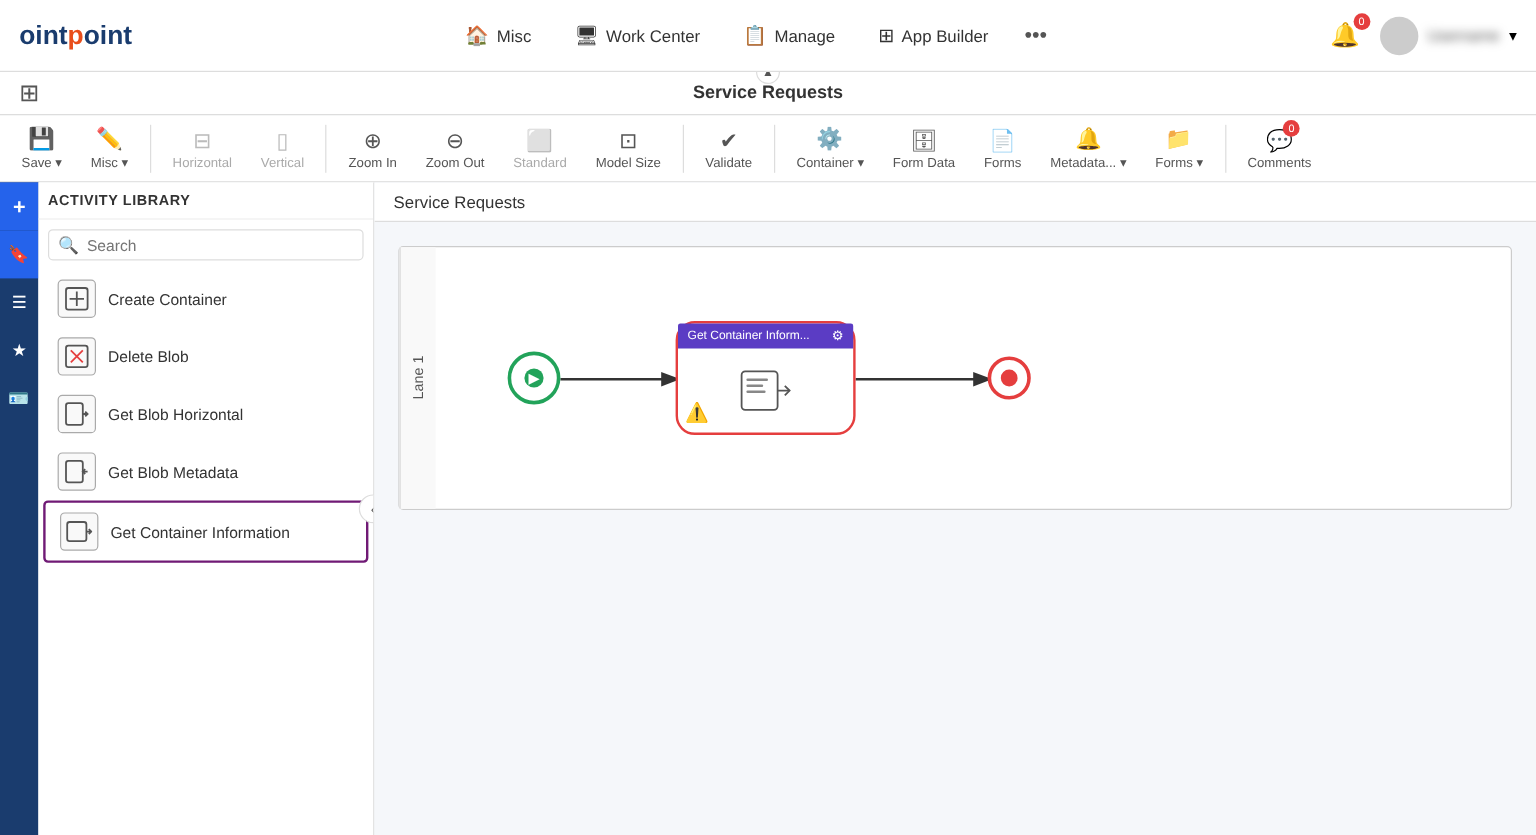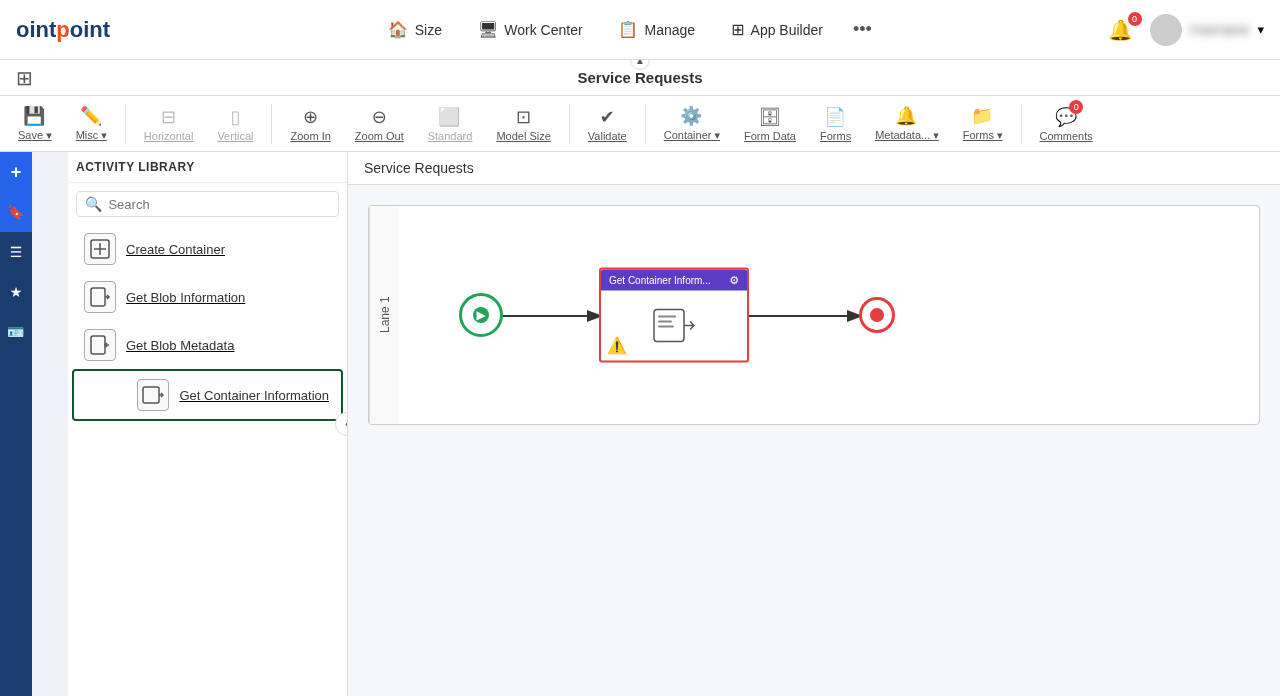--- a/index.html
+++ b/index.html
@@ -58,21 +58,21 @@
       border-bottom: 1px solid #ddd; padding: 4px 8px; gap: 4px; height: 56px;
     }
     .toolbar-item {
       display: flex; flex-direction: column; align-items: center;
       padding: 4px 10px; cursor: pointer; border-radius: 4px; min-width: 48px;
       color: #555; font-size: 11px; gap: 2px;
     }
     .toolbar-item.disabled { color: #aaa; cursor: default; }
     .toolbar-icon { font-size: 18px; color: #555; }
     .toolbar-item.disabled .toolbar-icon { color: #bbb; }
-    .toolbar-label { display: flex; align-items: center; gap: 2px; text-decoration: underline; }
+    .toolbar-label { display: flex; align-items: center; gap: 2px; }
     .toolbar-sep { width: 1px; height: 40px; background: #ddd; margin: 0 4px; }
     .comments-badge { position: relative; }
     .comments-badge .badge { top: -4px; right: -4px; background: #e53e3e; }
 
     
     .main-area { display: flex; height: calc(100vh - 152px); }
 
     
     .sidebar {
       width: 280px; background: #fff; border-right: 1px solid #ddd;
@@ -86,43 +86,42 @@
       font-weight: 600; font-size: 12px; color: #333; flex: 1;
       text-transform: uppercase; letter-spacing: 0.5px;
     }
     .sidebar-icons { display: flex; flex-direction: column; width: 32px; background: #1a3c6e; }
     .sidebar-icon-btn {
       width: 32px; height: 40px; display: flex; align-items: center;
       justify-content: center; cursor: pointer; color: #fff; font-size: 14px;
       border: none; background: none; position: relative;
     }
     .sidebar-icon-btn.active { background: #2563eb; }
-    .sidebar-content { flex: 1; overflow-y: auto; text-decoration: underline; }
+    .sidebar-content { flex: 1; overflow-y: auto; }
 
     .search-bar {
       display: flex; align-items: center; margin: 8px;
       border: 1px solid #ddd; border-radius: 4px; padding: 4px 8px; gap: 6px;
     }
     .search-input { border: none; outline: none; flex: 1; font-size: 13px; color: #555; }
     .search-icon { color: #888; font-size: 14px; }
 
     .category-header {
       display: flex; align-items: center; padding: 6px 8px;
       font-size: 12px; font-weight: 600; color: #333;
     }
     .category-close { background: none; border: none; cursor: pointer; color: #888; font-size: 14px; margin-left: auto; }
 
     .lib-item {
       display: flex; align-items: center; padding: 8px 12px; gap: 10px;
       cursor: pointer; border-radius: 4px; margin: 0 4px;
     }
     .lib-item.selected {
-      border: 2px solid #14532d; border-radius: 4px;
+      border: 2px solid #701a75; border-radius: 4px;
       background: #fff;
-      justify-content: flex-end;
     }
     .lib-item-icon {
       width: 32px; height: 32px; border: 1px solid #aaa; border-radius: 4px;
       display: flex; align-items: center; justify-content: center;
       font-size: 14px; color: #555; flex-shrink: 0; background: #f9f9f9;
     }
     .lib-item-label { font-size: 13px; color: #333; }
 
     
     .canvas-area { flex: 1; position: relative; overflow: hidden; background: #f5f7fa; }
@@ -164,21 +163,21 @@
       border: 3px solid #e53e3e; background: #fff;
       display: flex; align-items: center; justify-content: center; z-index: 10;
     }
     .flow-end-inner {
       width: 14px; height: 14px; background: #e53e3e; border-radius: 50%;
     }
 
     
     .activity-node {
       position: absolute; left: 200px; top: 50%; transform: translateY(-50%);
-      width: 150px; border: 2px solid #e53e3e; border-radius: 3px;
+      width: 150px; border: 2px solid #e53e3e; border-radius: 16px;
       background: #fff; z-index: 10;
     }
     .activity-node-header {
       background: #5b3cc4; color: #fff; padding: 4px 8px;
       display: flex; align-items: center; justify-content: space-between;
       font-size: 11px; border-radius: 2px 2px 0 0;
     }
     .activity-node-body {
       padding: 10px; display: flex; align-items: center; justify-content: center;
       flex-direction: column; gap: 6px; min-height: 70px; position: relative;
@@ -202,21 +201,21 @@
 
 <nav class="top-nav">
   <div class="logo">
     <span class="logo-text">
       <span style="color:#1a3c6e;">oint</span><span style="color:#e94e1b;">p</span><span style="color:#1a3c6e;">oint</span>
     </span>
   </div>
   <div class="nav-items">
     <a class="nav-item">
       <span class="nav-icon">🏠</span>
-      <span>Size</span>
+      <span>Misc</span>
     </a>
     <a class="nav-item">
       <span class="nav-icon">🖥</span>
       <span>Work Center</span>
     </a>
     <a class="nav-item">
       <span class="nav-icon">📋</span>
       <span>Manage</span>
     </a>
     <a class="nav-item">
@@ -328,52 +327,62 @@
       <span>☰</span>
     </button>
     <button class="sidebar-icon-btn">
       <span>★</span>
     </button>
     <button class="sidebar-icon-btn">
       <span>🪪</span>
     </button>
   </div>
 
-  <div class="sidebar" style="position:relative;margin-left:36px;">
+  <div class="sidebar" style="position:relative;">
     <div class="sidebar-header">
       <span class="activity-lib-title">ACTIVITY LIBRARY</span>
     </div>
     <div class="search-bar">
       <span class="search-icon">🔍</span>
       <input class="search-input" type="text" placeholder="Search" style="">
     </div>
     <div class="sidebar-content">
 
       <div class="lib-item">
         <div class="lib-item-icon">
           <svg width="22" height="22" viewBox="0 0 22 22">
               <rect x="2" y="2" width="18" height="18" rx="2" fill="none" stroke="#555" stroke-width="1.5"></rect>
               <line x1="11" y1="5" x2="11" y2="17" stroke="#555" stroke-width="1.5"></line>
               <line x1="5" y1="11" x2="17" y2="11" stroke="#555" stroke-width="1.5"></line>
             </svg>
         </div>
         <span class="lib-item-label">Create Container</span>
       </div>
 
+      <div class="lib-item">
+        <div class="lib-item-icon">
+          <svg width="22" height="22" viewBox="0 0 22 22">
+              <rect x="2" y="2" width="18" height="18" rx="2" fill="none" stroke="#555" stroke-width="1.5"></rect>
+              <line x1="6" y1="6" x2="16" y2="16" stroke="#e53e3e" stroke-width="1.5"></line>
+              <line x1="16" y1="6" x2="6" y2="16" stroke="#e53e3e" stroke-width="1.5"></line>
+            </svg>
+        </div>
+        <span class="lib-item-label">Delete Blob</span>
+      </div>
 
 
       <div class="lib-item">
         <div class="lib-item-icon">
           <svg width="22" height="22" viewBox="0 0 22 22">
               <rect x="2" y="2" width="14" height="18" rx="2" fill="none" stroke="#555" stroke-width="1.5"></rect>
               <line x1="16" y1="11" x2="20" y2="11" stroke="#555" stroke-width="1.5"></line>
               <polyline points="18,9 20,11 18,13" fill="none" stroke="#555" stroke-width="1.5"></polyline>
             </svg>
         </div>
-        <span class="lib-item-label">Get Blob Information</span>
+        <span class="lib-item-label">Get Blob Horizontal</span>
       </div>
 
       <div class="lib-item">
         <div class="lib-item-icon">
           <svg width="22" height="22" viewBox="0 0 22 22">
               <rect x="2" y="2" width="14" height="18" rx="2" fill="none" stroke="#555" stroke-width="1.5"></rect>
               <line x1="20" y1="11" x2="16" y2="11" stroke="#555" stroke-width="1.5"></line>
               <polyline points="18,9 16,11 18,13" fill="none" stroke="#555" stroke-width="1.5"></polyline>
             </svg>
         </div>

